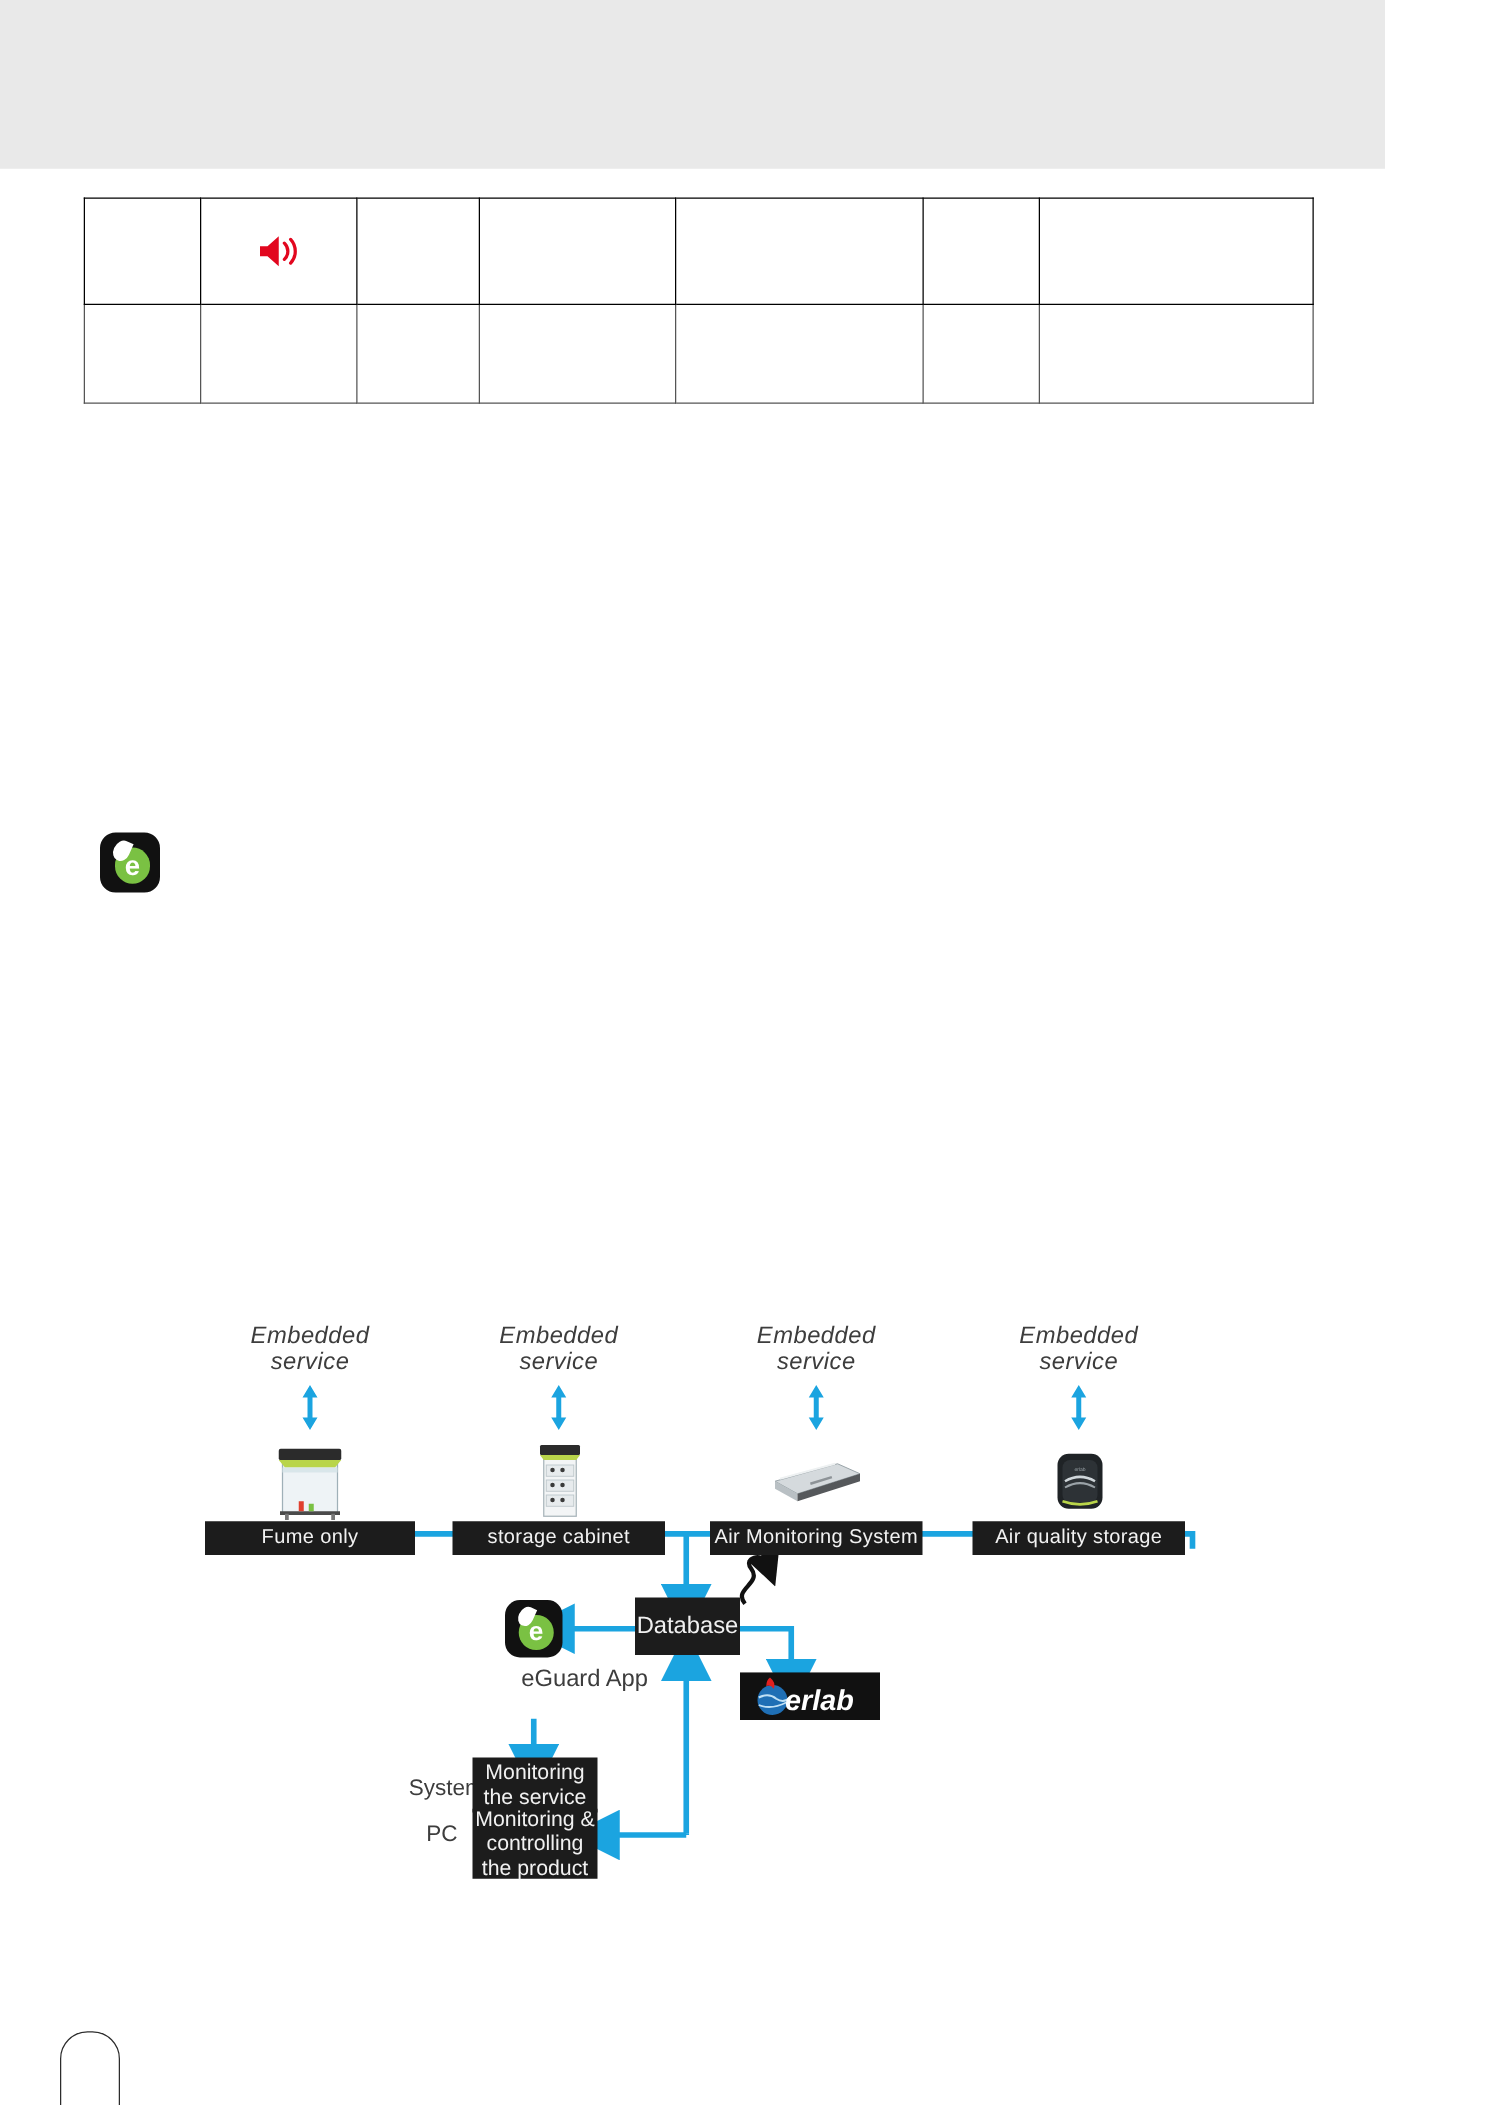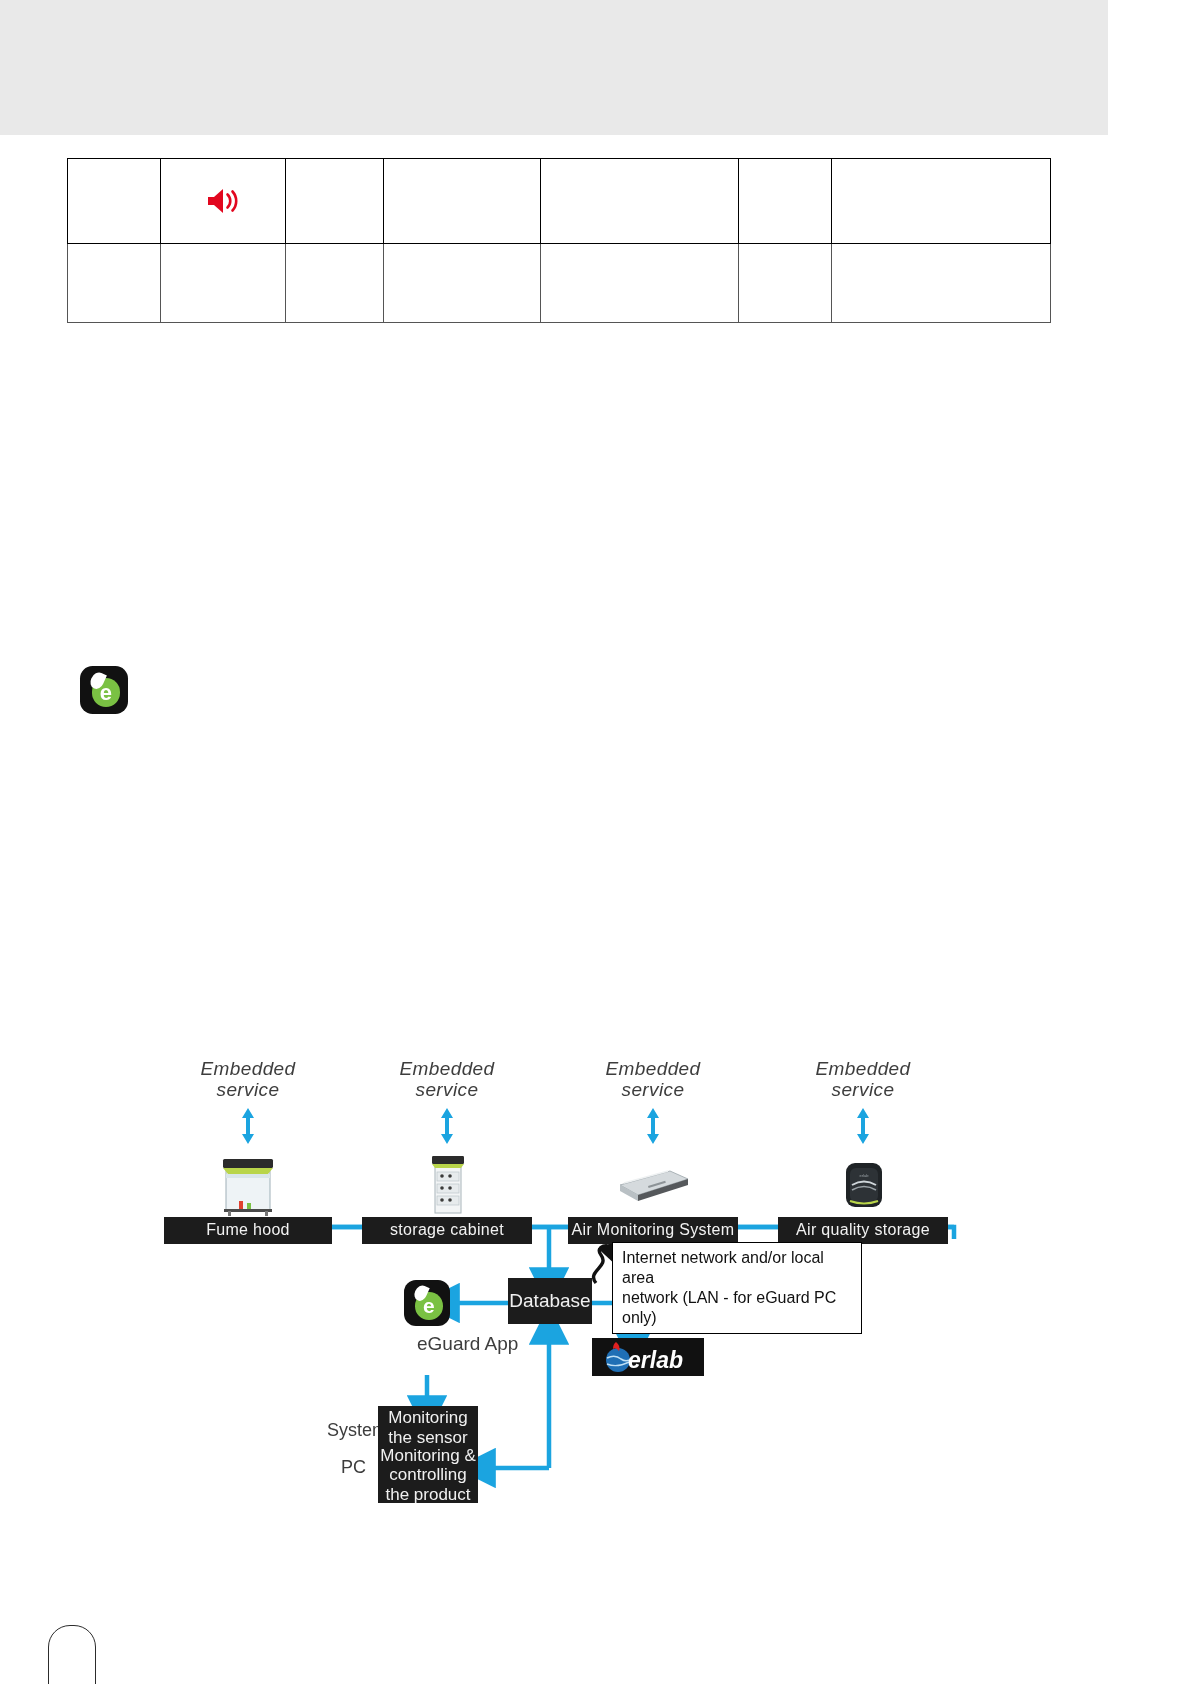--- a/index.html
+++ b/index.html
@@ -189,21 +189,21 @@
       <rect x="13" y="18" width="44" height="42" fill="#eef3f6" stroke="#9fb0b8" stroke-width="1"></rect>
       <rect x="10" y="8" width="50" height="9" rx="1.5" fill="#2b2b2b"></rect>
       <path d="M10 17 h50 l-5 6 H15 z" fill="#b9d54a"></path>
       <rect x="13" y="23" width="44" height="4" fill="#d9e6ea"></rect>
       <rect x="11" y="58" width="48" height="3" fill="#4a4a4a"></rect>
       <rect x="15" y="60" width="3" height="5" fill="#777"></rect>
       <rect x="52" y="60" width="3" height="5" fill="#777"></rect>
       <rect x="26" y="50" width="4" height="8" fill="#e0402f"></rect>
       <rect x="34" y="52" width="4" height="6" fill="#7ac143"></rect>
     </svg>
-    <div class="prod-bar">Fume hood</div>
+    <div class="prod-bar">Fume only</div>
   </div>
 
   <div class="node-col" style="left:362px;top:18px;width:170px;">
     <div class="emb-label">Embedded
 service</div>
     <svg class="dbl-arrow" viewBox="0 0 18 42">
       <path d="M9 3 L15 13 H11 V29 H15 L9 39 L3 29 H7 V13 H3 Z" fill="#1ba4e0"></path>
     </svg>
     <svg class="prod-img" viewBox="0 0 70 66" height="66">
       <rect x="23" y="14" width="26" height="48" fill="#f3f5f6" stroke="#a8b4ba" stroke-width="1"></rect>
@@ -252,22 +252,20 @@
       <path d="M22 50 q14 5 28 0" stroke="#b9d54a" stroke-width="2" fill="none"></path>
       <text x="36" y="26" font-size="4" fill="#9aa2a7" text-anchor="middle" font-family="Liberation Sans, sans-serif">erlab</text>
     </svg>
     <div class="prod-bar">Air quality storage</div>
   </div>
 
   <div class="blk-box" style="left:508px;top:238px;width:84px;height:46px;font-size:19px;">
     <span>Database</span>
   </div>
 
-  <div class="callout" style="left:612px;top:202px;width:230px;">Internet network and/or local area
-network (LAN - for eGuard PC only)</div>
 
   <div style="position:absolute;left:385px;top:240px;width:84px;text-align:center;">
     <div style="width:46px;height:46px;margin:0 auto;">
       <div class="eg-logo">
         <div class="eg-leaf" style="width:12px;height:16px;left:11px;top:5px;"></div>
         <div class="eg-circle">
           <span class="eg-e" style="font-size:21px;">e</span>
         </div>
       </div>
     </div>
@@ -281,21 +279,21 @@
       <path d="M15 20 q8 -4 14 1 q6 4 11 -1" stroke="#bfe0f5" stroke-width="1.6" fill="none"></path>
       <path d="M15 26 q10 4 22 -2" stroke="#bfe0f5" stroke-width="1.4" fill="none"></path>
       <path d="M24 4 q5 4 3 9 q-3 -4 -6 -2 q0 -5 3 -7z" fill="#e02020"></path>
       <text x="36" y="30" fill="#ffffff" font-size="23" font-weight="bold" font-style="italic" font-family="Liberation Sans, sans-serif">erlab</text>
     </svg>
   </div>
 
   <span class="plain-label" style="left:327px;top:380px;">System</span>
   <div class="blk-box" style="left:378px;top:366px;width:100px;height:44px;font-size:17px;">
     <span>Monitoring
-the sensor</span>
+the service</span>
   </div>
 
   <span class="plain-label" style="left:341px;top:417px;">PC</span>
   <div class="blk-box" style="left:378px;top:407px;width:100px;height:56px;font-size:17px;">
     <span>Monitoring &amp;
 controlling
 the product</span>
   </div>
 
 </div>

